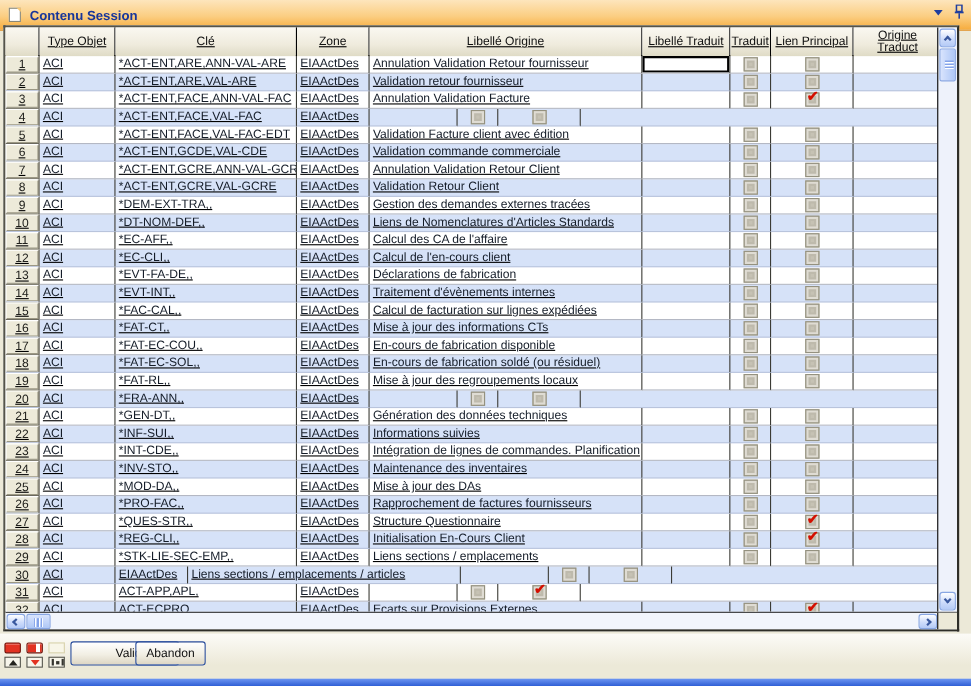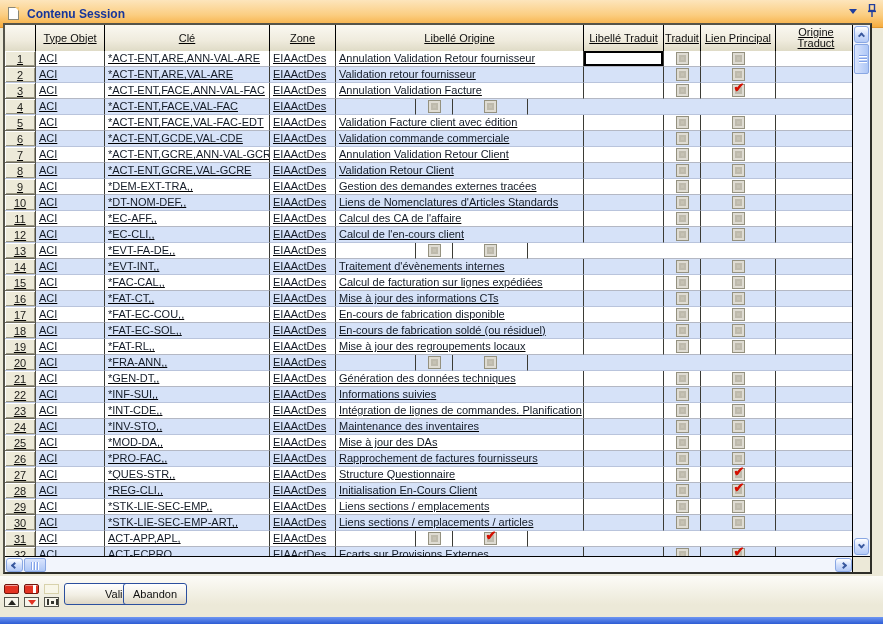--- a/index.html
+++ b/index.html
@@ -335,20 +335,21 @@
     <div class="cell c-lien">
                 <span class="cb"></span>
               </div>
     <div class="cell c-orig"></div>
   </div>
             <div class="grid-row">
     <div class="cell c-num">13</div>
     <div class="cell c-type">ACI</div>
     <div class="cell c-cle">*EVT-FA-DE,,</div>
     <div class="cell c-zone">EIAActDes</div>
+    <div class="cell c-lib">Déclarations de fabrication</div>
     <div class="cell c-libt"></div>
     <div class="cell c-chk">
                 <span class="cb"></span>
               </div>
     <div class="cell c-lien">
                 <span class="cb"></span>
               </div>
     <div class="cell c-orig"></div>
   </div>
             <div class="grid-row alt">
@@ -586,21 +587,20 @@
                 <span class="cb"></span>
               </div>
     <div class="cell c-lien">
                 <span class="cb"></span>
               </div>
     <div class="cell c-orig"></div>
   </div>
             <div class="grid-row alt">
     <div class="cell c-num">30</div>
     <div class="cell c-type">ACI</div>
-    <div class="cell c-cle">*STK-LIE-SEC-EMP-ART,,</div>
     <div class="cell c-zone">EIAActDes</div>
     <div class="cell c-lib">Liens sections / emplacements / articles</div>
     <div class="cell c-libt"></div>
     <div class="cell c-chk">
                 <span class="cb"></span>
               </div>
     <div class="cell c-lien">
                 <span class="cb"></span>
               </div>
     <div class="cell c-orig"></div>

